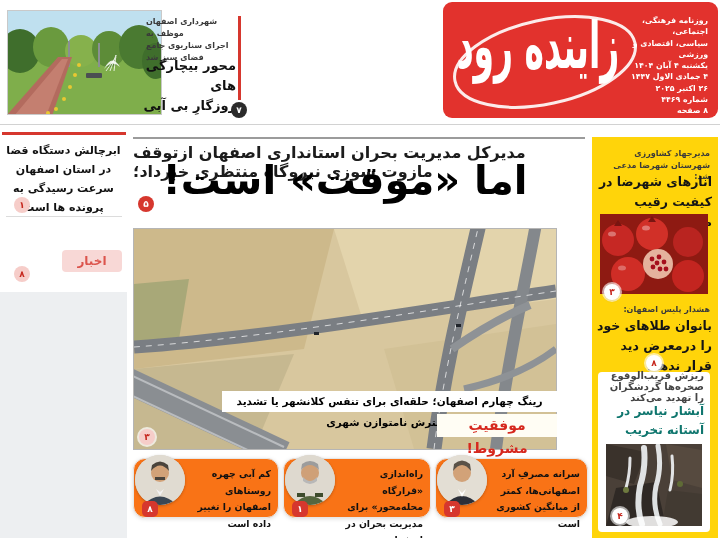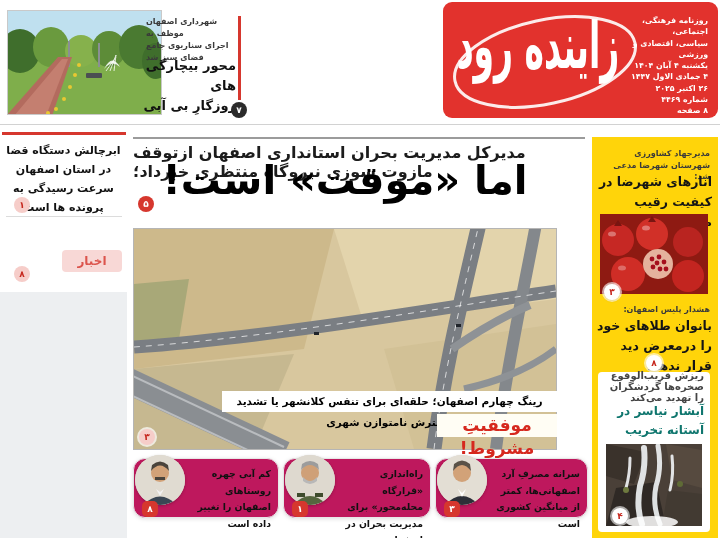--- a/index.html
+++ b/index.html
@@ -56,24 +56,24 @@
   
   .lead-kicker { left:133px; top:143px; width:424px; font-size:16px; font-weight:bold;
     color:#1c1c1c; text-align:left; }
   .lead-headline { left:133px; top:157px; width:424px; font-size:40px; font-weight:bold;
     color:#000; text-align:center; letter-spacing:-1px; }
   .lead-photo { left:133px; top:228px; width:424px; height:222px; border:1px solid #b5b5b5;
     overflow:hidden; background:#d8c79e; }
   .lead-cap1 { left:222px; top:391px; width:335px; height:21px; background:#ffffff;
     font-size:10.5px; font-weight:bold; color:#000; text-align:center; line-height:21px; }
   .lead-cap2 { left:437px; top:414px; width:120px; height:23px; background:#fffdf4;
-    font-size:17px; font-weight:bold; color:#d6281e; text-align:center; line-height:23px; }
-
-  
-  .card { position:absolute; top:458px; height:60px; background:#be185d;
+    font-size:14px; font-weight:bold; color:#d6281e; text-align:center; line-height:23px; }
+
+  
+  .card { position:absolute; top:458px; height:60px; background:#f97316;
     border:1px solid #e7e7e7; border-radius:12px; box-shadow:0 1px 4px rgba(0,0,0,.13); }
   .card-title { position:absolute; right:7px; top:7px; font-size:9.3px; font-weight:bold;
     color:#111; line-height:16.5px; text-align:right; }
   .portrait { position:absolute; top:455px; width:50px; height:50px; border-radius:50%;
     overflow:hidden; box-shadow:0 1px 3px rgba(0,0,0,.25); background:#ddd6ca; }
 
   
   .sidebar { left:592px; top:137px; width:126px; height:401px; background:#ffd40a; }
   .sb-kicker { position:absolute; font-size:8px; font-weight:bold; color:#3a3a3a;
     line-height:11.5px; text-align:right; }

